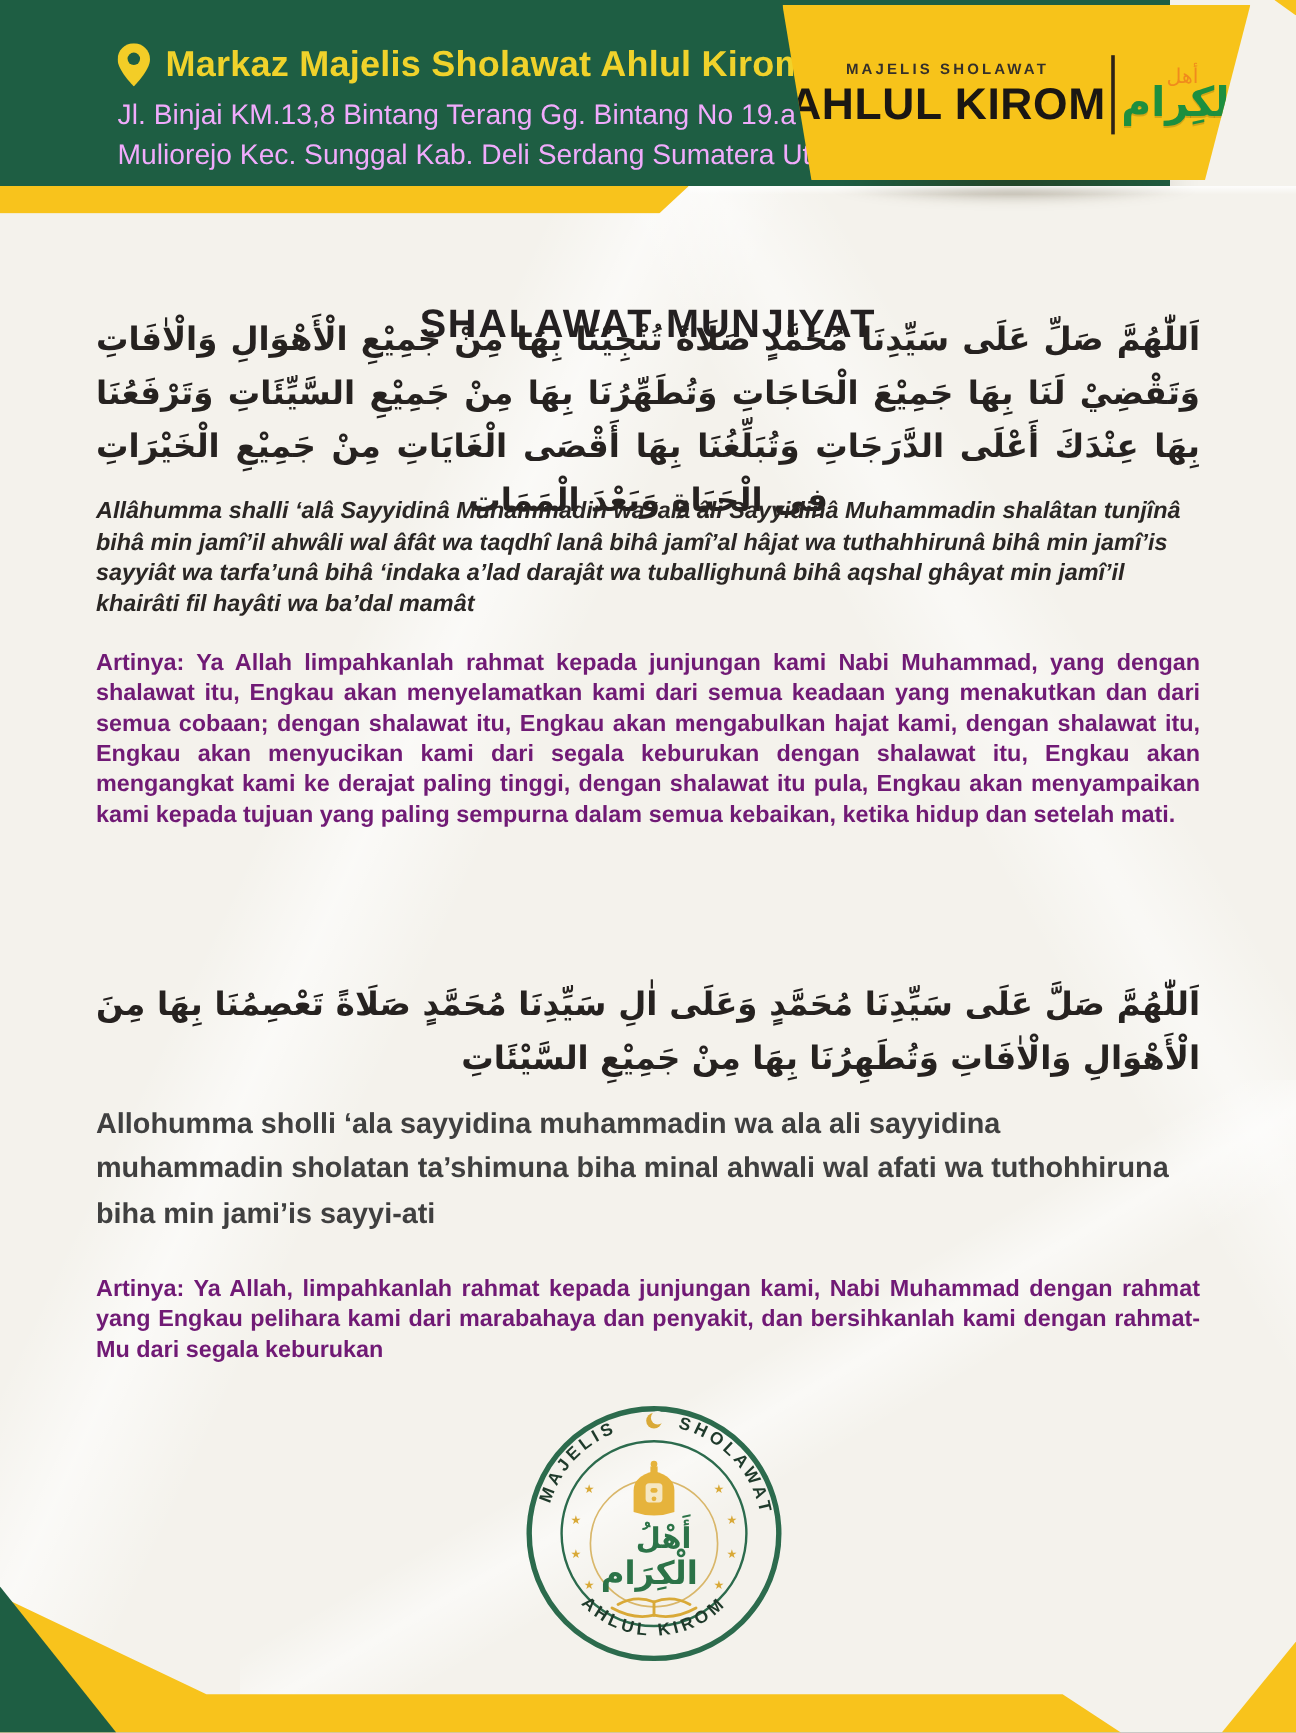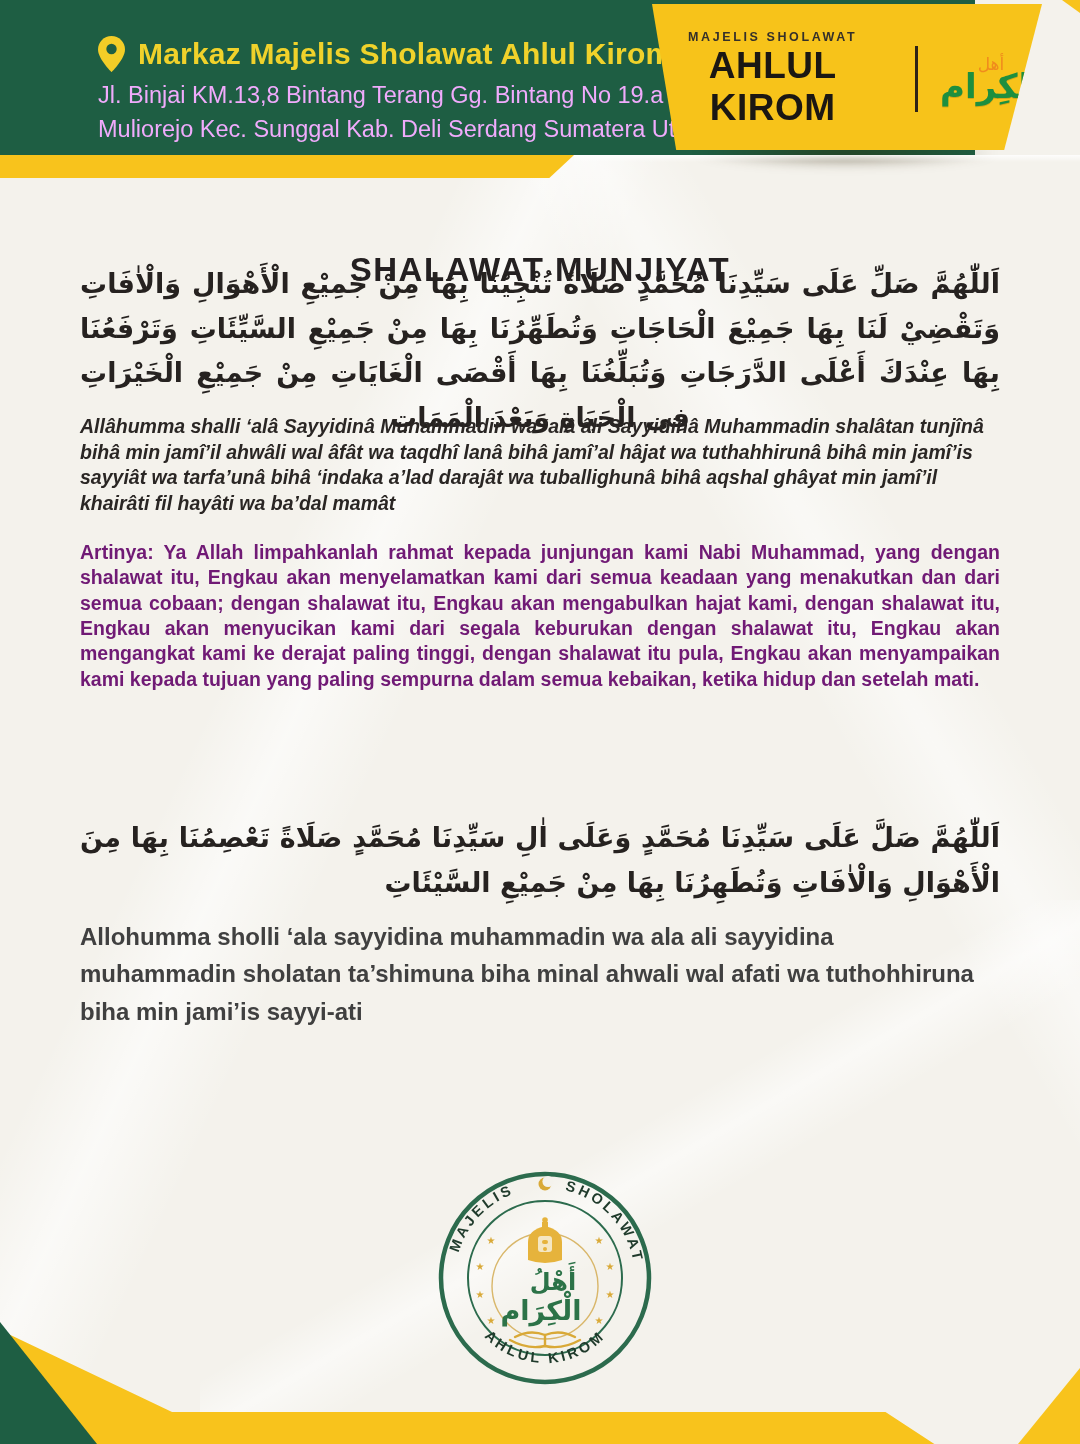--- a/index.html
+++ b/index.html
@@ -25,21 +25,21 @@
   .header-title{margin:0;font-size:30px;font-weight:bold;color:#f0d22b;letter-spacing:.2px;}
   .addr{font-size:23.5px;color:#f0abfc;margin-top:5px;line-height:1.22;}
   .addr.first{margin-top:9px;}
 
   
   .badge-shadow{position:absolute;left:690px;top:138px;width:310px;height:30px;
     background:radial-gradient(ellipse at center,rgba(45,32,0,.5),rgba(45,32,0,0) 70%);
     filter:blur(5px);}
   .badge{position:absolute;left:652px;top:4px;width:390px;height:146px;background:#f7c31a;
     clip-path:polygon(0 0,100% 0,90.3% 100%,6.2% 100%);
-    display:flex;align-items:center;justify-content:center;gap:22px;}
+    display:flex;align-items:center;justify-content:center;gap:5px;}
   .badge-latin{text-align:center;margin-top:4px;}
   .badge-small{font-size:12.5px;font-weight:bold;letter-spacing:2.6px;color:#35302a;}
   .badge-large{font-size:37px;font-weight:bold;color:#1b1713;letter-spacing:.5px;margin-top:1px;}
   .badge-divider{width:3px;height:66px;background:#2e2317;margin-top:4px;}
   .badge-arabic{text-align:center;margin-top:6px;}
   .badge-arabic-top{font-family:"DejaVu Sans",sans-serif;font-size:17px;font-weight:normal;color:#f08b1d;margin-bottom:-8px;}
   .badge-arabic-main{font-family:"DejaVu Sans",sans-serif;font-size:34px;font-weight:bold;color:#1d8f3f;
     text-shadow:0 1px 0 rgba(0,0,0,.15);}
   .tr-sliver{position:absolute;right:0;top:0;width:24px;height:13px;background:#f8c31c;
     clip-path:polygon(25% 0,100% 0,100% 100%);}
@@ -123,20 +123,21 @@
   <div class="strip"></div>
   <div class="strip-light"></div>
 
   <h2 class="section-heading" id="heading-1">SHALAWAT MUNJIYAT</h2>
   <div class="arabic" id="arabic-1" lang="ar" dir="rtl">اَللّٰهُمَّ صَلِّ عَلَى سَيِّدِنَا مُحَمَّدٍ صَلَاةً تُنْجِيْنَا بِهَا مِنْ جَمِيْعِ الْأَهْوَالِ وَالْاٰفَاتِ وَتَقْضِيْ لَنَا بِهَا جَمِيْعَ الْحَاجَاتِ وَتُطَهِّرُنَا بِهَا مِنْ جَمِيْعِ السَّيِّئَاتِ وَتَرْفَعُنَا بِهَا عِنْدَكَ أَعْلَى الدَّرَجَاتِ وَتُبَلِّغُنَا بِهَا أَقْصَى الْغَايَاتِ مِنْ جَمِيْعِ الْخَيْرَاتِ فِى الْحَيَاةِ وَبَعْدَ الْمَمَاتِ</div>
   <div class="translit-1">Allâhumma shalli ‘alâ Sayyidinâ Muhammadin wa ‘alâ âli Sayyidinâ Muhammadin shalâtan tunjînâ bihâ min jamî’il ahwâli wal âfât wa taqdhî lanâ bihâ jamî’al hâjat wa tuthahhirunâ bihâ min jamî’is sayyiât wa tarfa’unâ bihâ ‘indaka a’lad darajât wa tuballighunâ bihâ aqshal ghâyat min jamî’il khairâti fil hayâti wa ba’dal mamât</div>
   <div class="artinya" id="artinya-1">Artinya: Ya Allah limpahkanlah rahmat kepada junjungan kami Nabi Muhammad, yang dengan shalawat itu, Engkau akan menyelamatkan kami dari semua keadaan yang menakutkan dan dari semua cobaan; dengan shalawat itu, Engkau akan mengabulkan hajat kami, dengan shalawat itu, Engkau akan menyucikan kami dari segala keburukan dengan shalawat itu, Engkau akan mengangkat kami ke derajat paling tinggi, dengan shalawat itu pula, Engkau akan menyampaikan kami kepada tujuan yang paling sempurna dalam semua kebaikan, ketika hidup dan setelah mati.</div>
 
   <div class="arabic" id="arabic-2" lang="ar" dir="rtl">اَللّٰهُمَّ صَلَّ عَلَى سَيِّدِنَا مُحَمَّدٍ وَعَلَى اٰلِ سَيِّدِنَا مُحَمَّدٍ صَلَاةً تَعْصِمُنَا بِهَا مِنَ الْأَهْوَالِ وَالْاٰفَاتِ وَتُطَهِرُنَا بِهَا مِنْ جَمِيْعِ السَّيْئَاتِ</div>
   <div class="translit-2">Allohumma sholli ‘ala sayyidina muhammadin wa ala ali sayyidina muhammadin sholatan ta’shimuna biha minal ahwali wal afati wa tuthohhiruna biha min jami’is sayyi-ati</div>
+  <div class="artinya" id="artinya-2">Artinya: Ya Allah, limpahkanlah rahmat kepada junjungan kami, Nabi Muhammad dengan rahmat yang Engkau pelihara kami dari marabahaya dan penyakit, dan bersihkanlah kami dengan rahmat-Mu dari segala keburukan</div>
 
   <svg class="logo" viewBox="0 0 220 220">
     <circle cx="110" cy="110" r="104" fill="none" stroke="#2c6b4d" stroke-width="4.5"></circle>
     <circle cx="110" cy="110" r="77" fill="none" stroke="#2c6b4d" stroke-width="2"></circle>
 
     <defs>
       <path id="arcTop" d="M 20 110 A 90 90 0 0 1 200 110" fill="none"></path>
       <path id="arcBottom" d="M 27 112 A 83 83 0 0 0 193 112" fill="none"></path>
     </defs>
 

